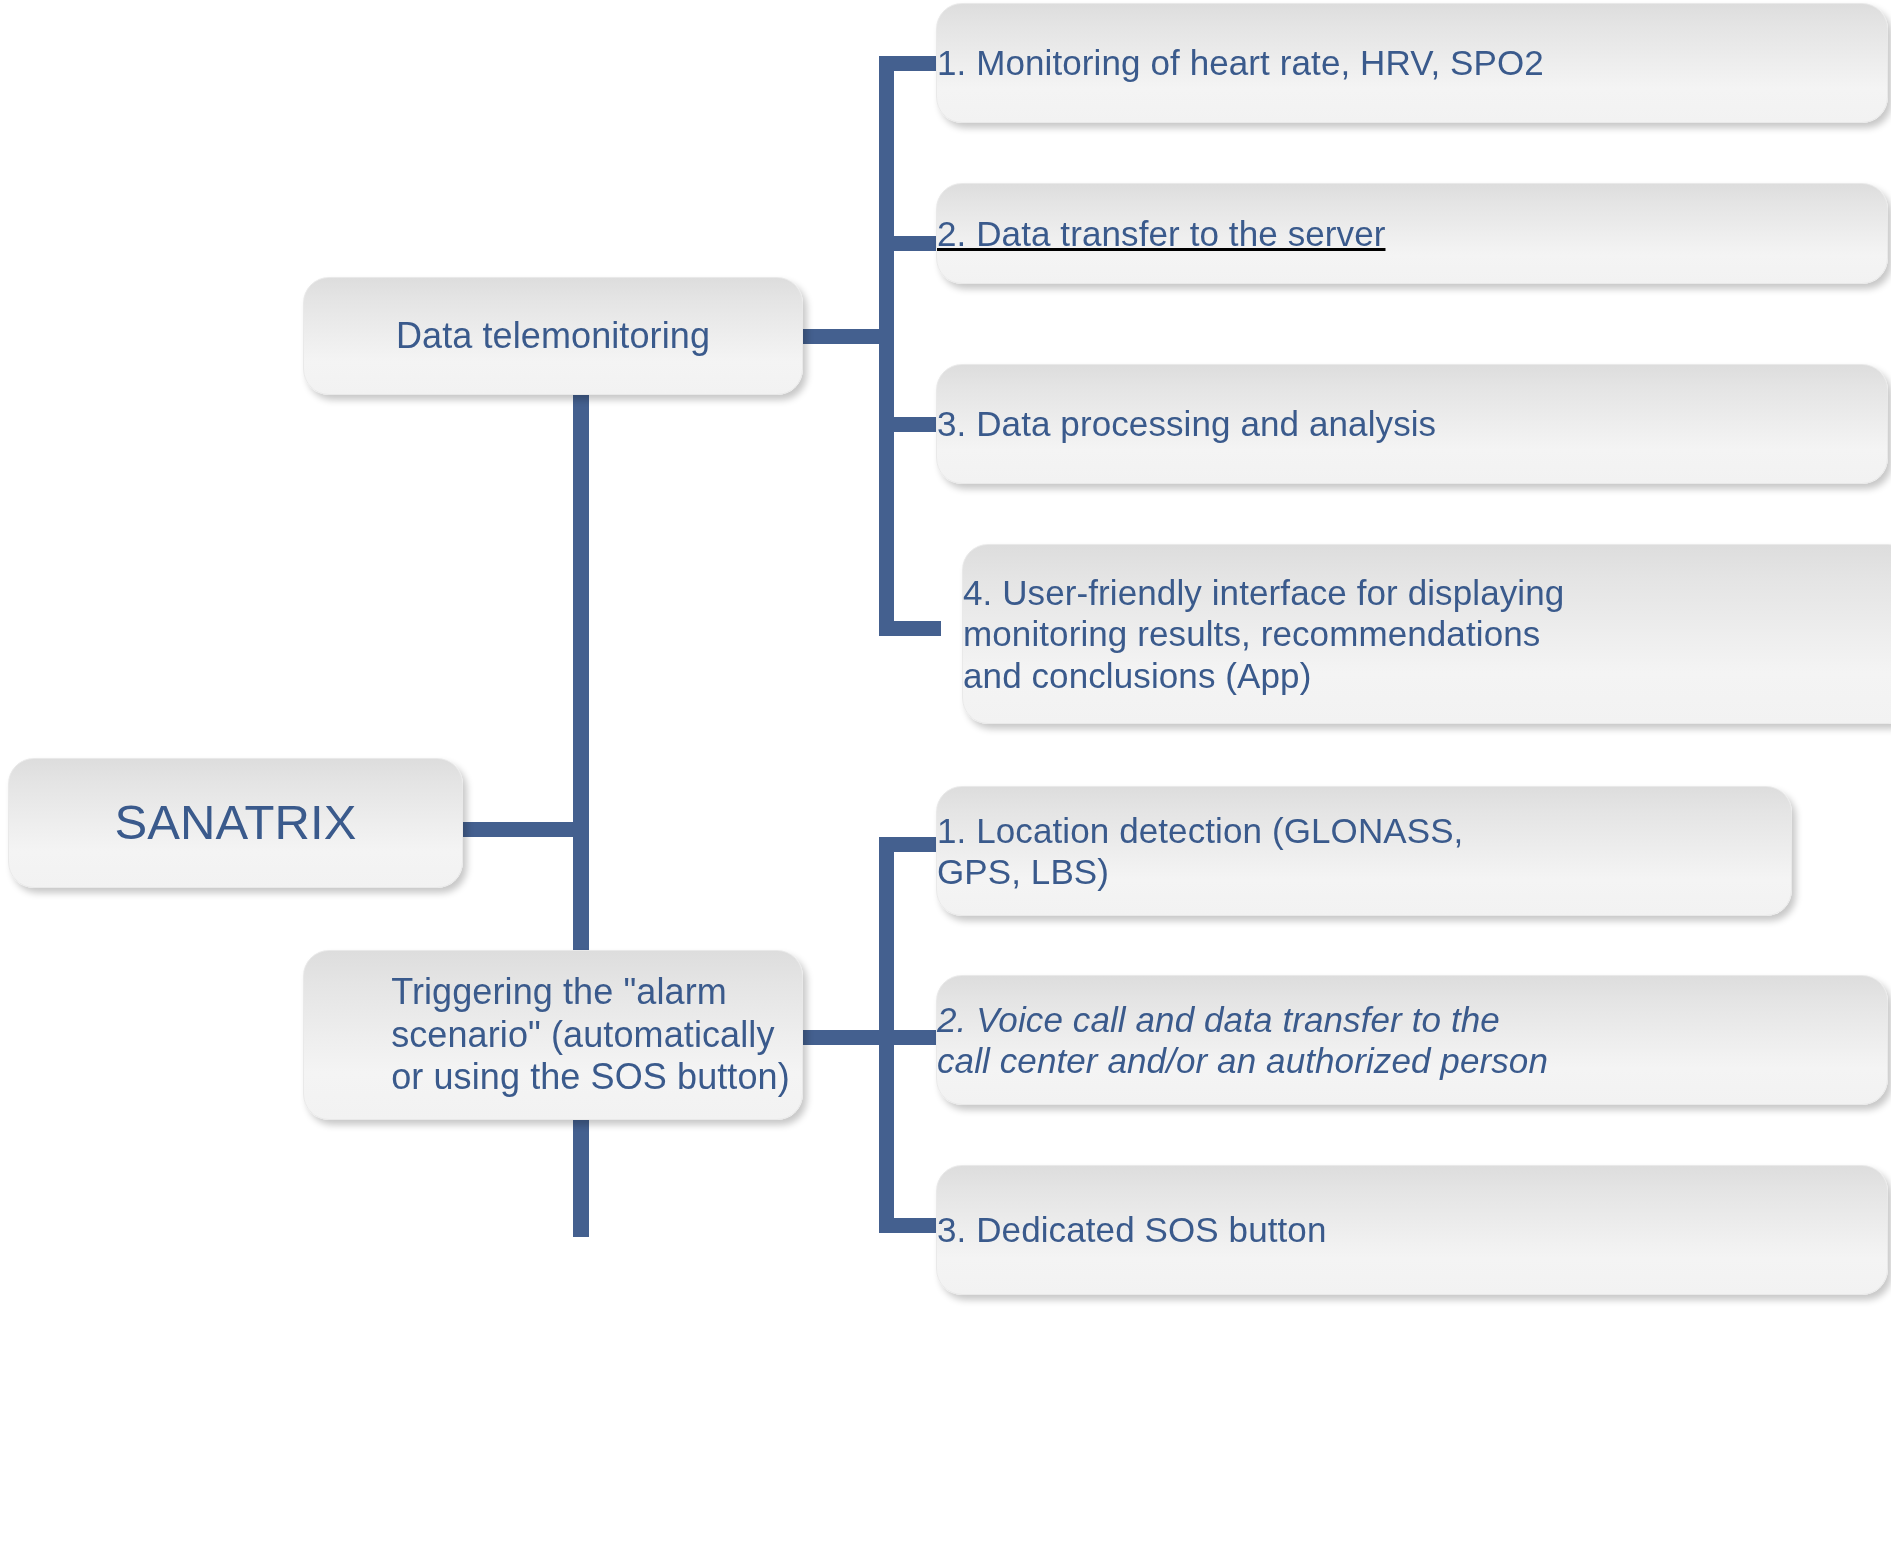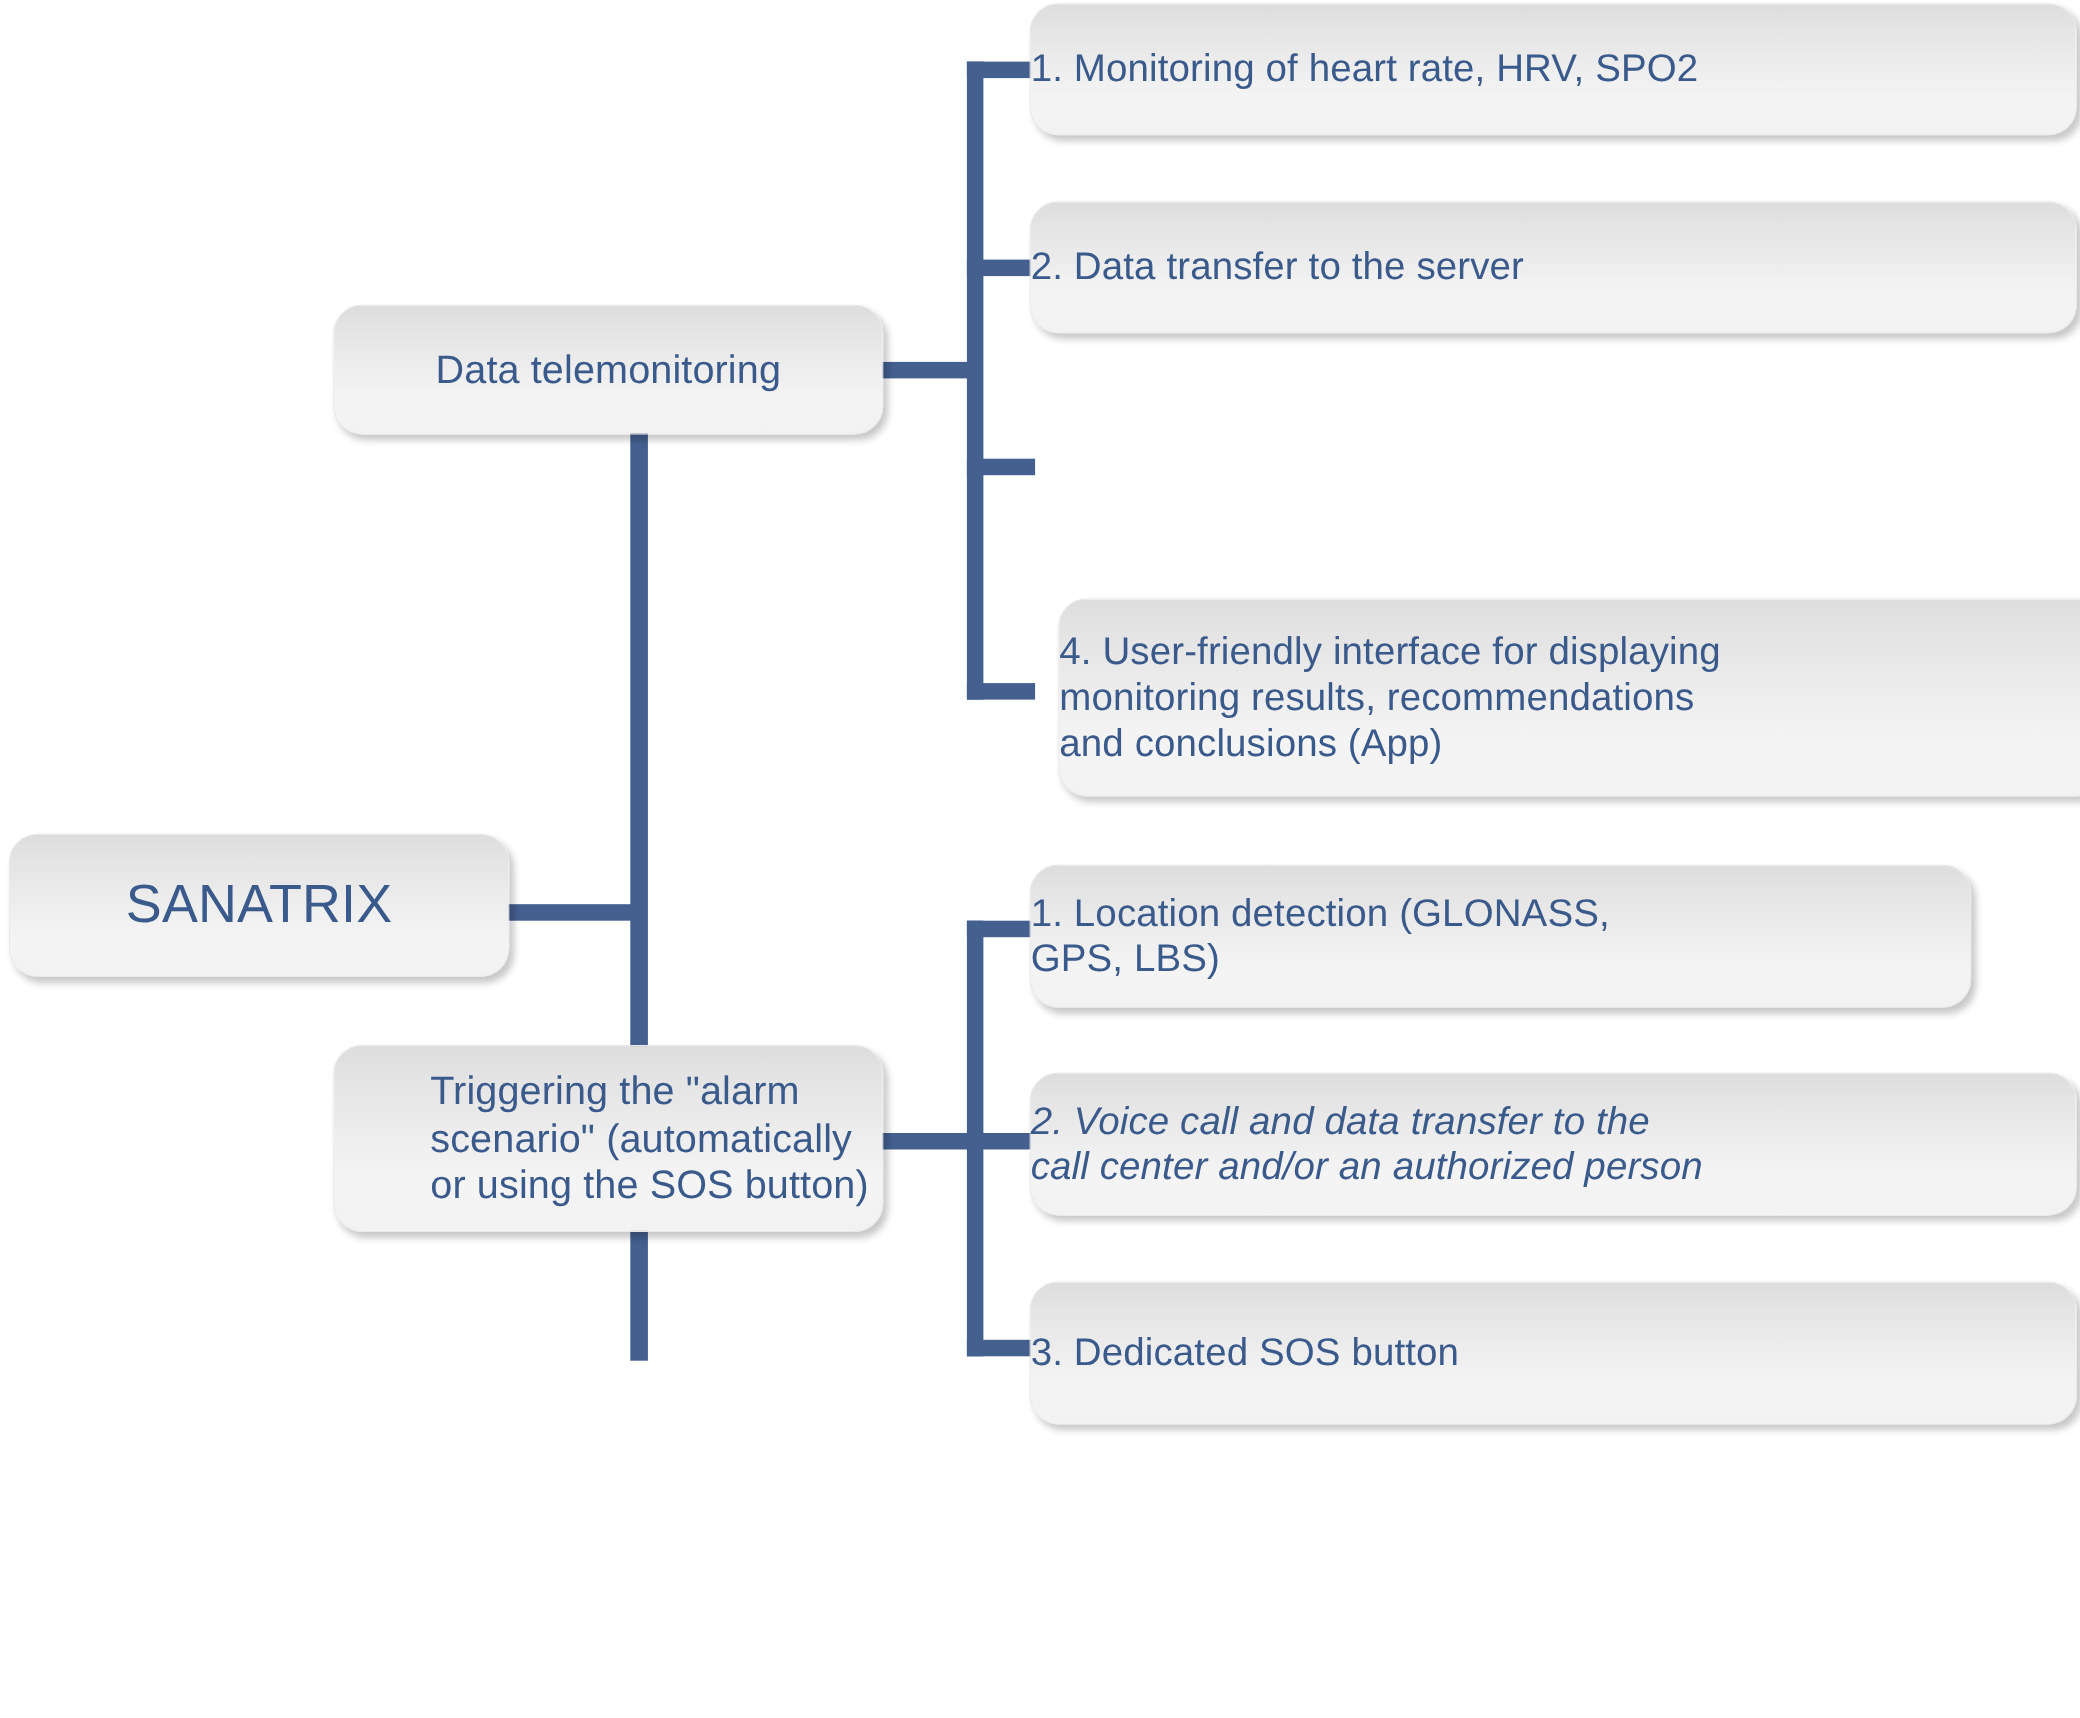--- a/index.html
+++ b/index.html
@@ -103,24 +103,27 @@
   </div>
 
   <div class="node node-branch" style="left:303px; top:277px; width:500px; height:118px;">
     <div class="node-text">Data telemonitoring</div>
   </div>
 
   <div class="node node-leaf" style="left:936px; top:3px; width:952px; height:120px;">
     <div class="node-text">1. Monitoring of heart rate, HRV, SPO2</div>
   </div>
 
-  <div class="node node-leaf" style="left:936px; top:183px; width:952px; height:120px;">
+  <div class="node node-leaf" style="left:936px; top:183px; width:952px; height:101px;text-decoration:underline;">
     <div class="node-text">2. Data transfer to the server</div>
   </div>
 
+  <div class="node node-leaf" style="left:936px; top:364px; width:952px; height:120px;">
+    <div class="node-text">3. Data processing and analysis</div>
+  </div>
 
   <div class="node node-leaf" style="left:936px; top:544px; width:952px; height:180px;margin-left:26px;">
     <div class="node-text">4. User-friendly interface for displaying
 monitoring results, recommendations
 and conclusions (App)</div>
   </div>
 
   <div class="node node-branch" style="left:303px; top:950px; width:500px; height:170px;">
     <div class="node-text" style="text-align:left; padding-left:75px;">Triggering the "alarm
 scenario" (automatically

